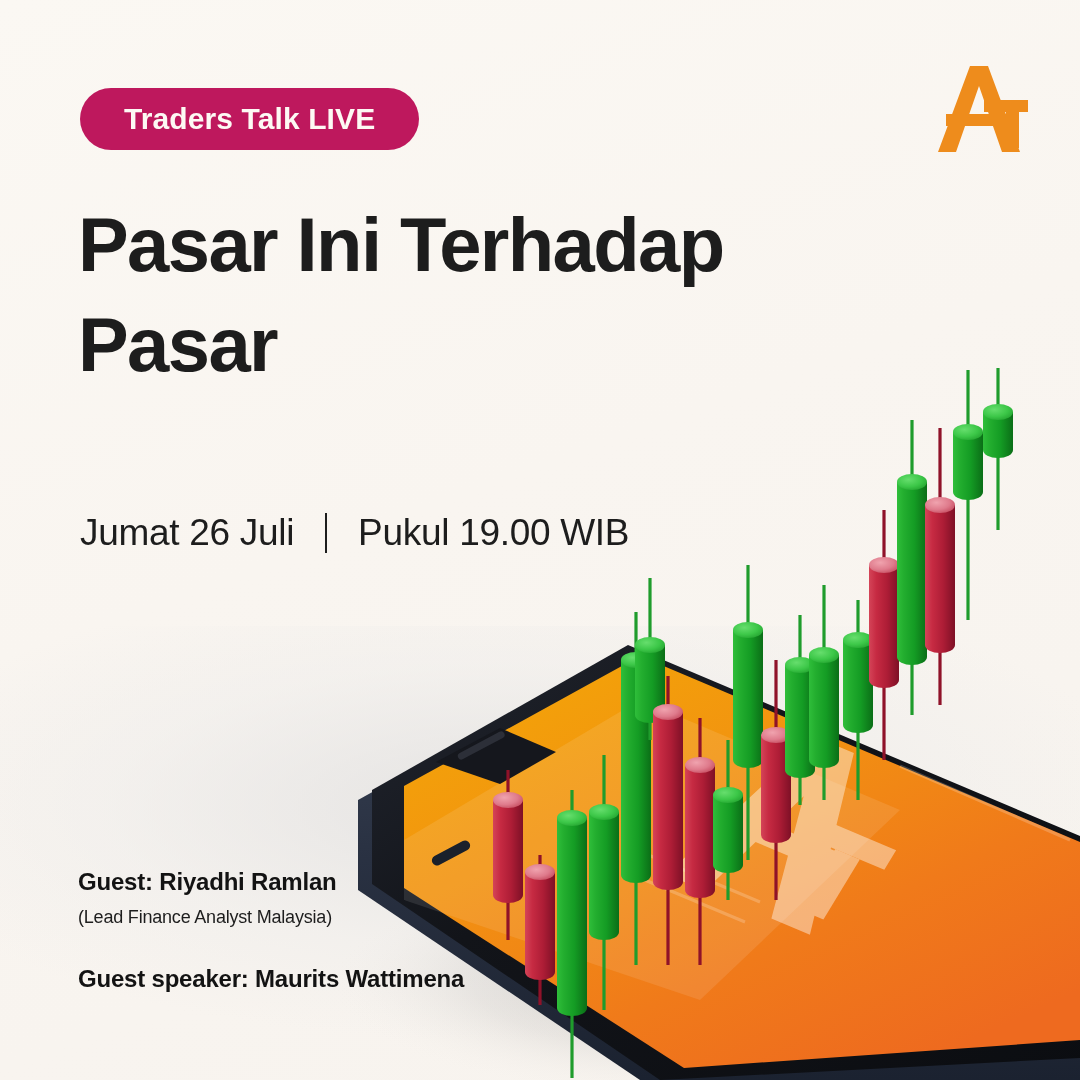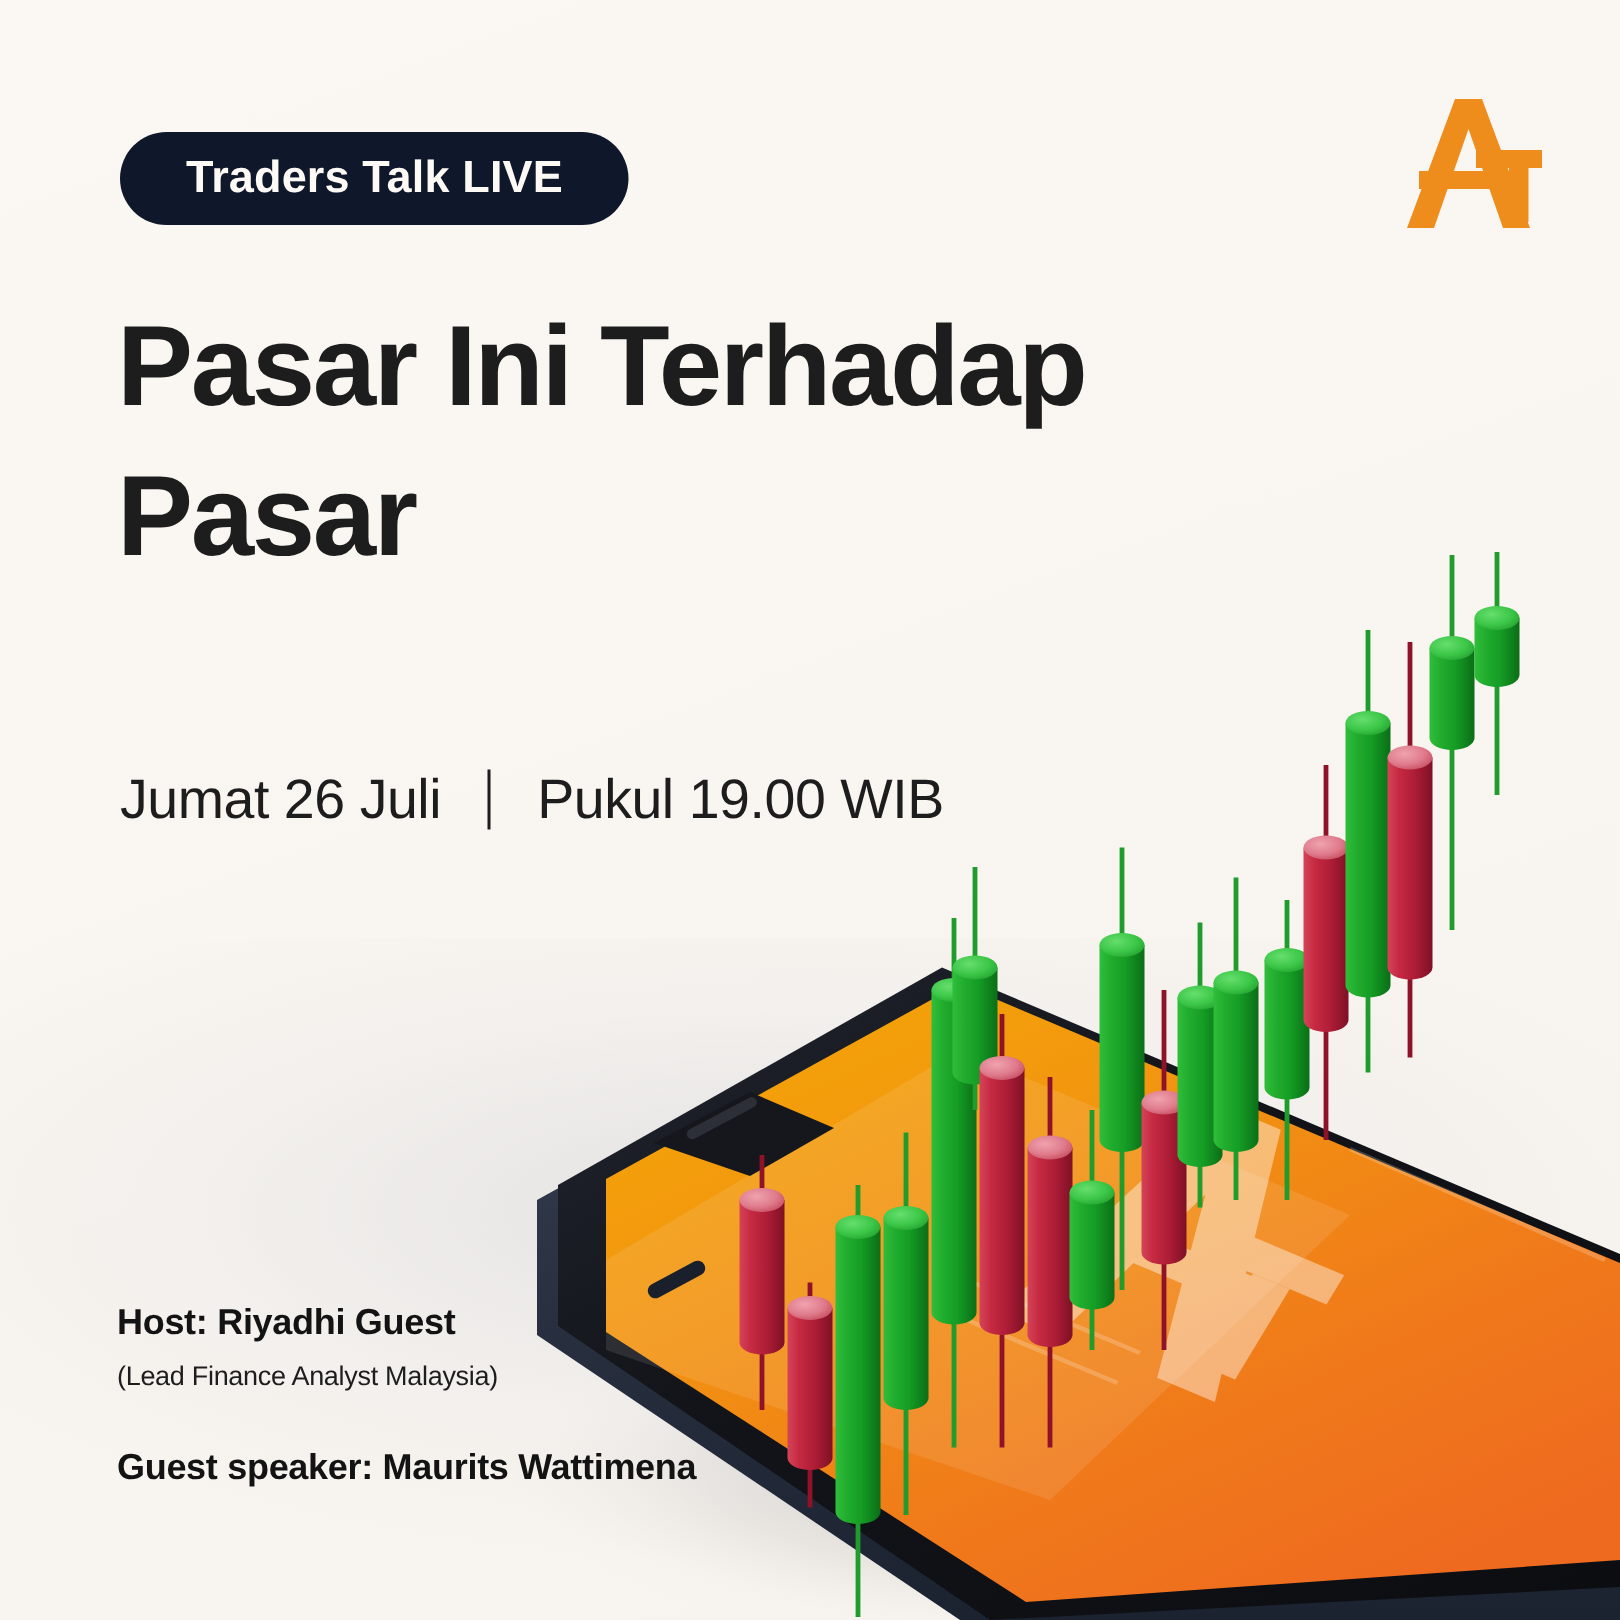--- a/index.html
+++ b/index.html
@@ -35,21 +35,21 @@
   
   .badge {
     position: absolute;
     left: 80px;
     top: 88px;
     height: 62px;
     padding: 0 44px;
     display: flex;
     align-items: center;
     border-radius: 40px;
-    background: #0f172a;
+    background: #be185d;
     box-sizing: border-box;
   }
   .badge-label {
     color: #fdf9f4;
     font-size: 30px;
     font-weight: bold;
     letter-spacing: 0.1px;
     white-space: nowrap;
   }
 
@@ -361,21 +361,21 @@
   </div>
 
   <div class="datetime">
     <span>Jumat 26 Juli</span>
     <span class="sep"></span>
     <span>Pukul 19.00 WIB</span>
   </div>
 
   <div class="credits">
     <div class="credit-block">
-      <div class="credit-name">Host: Riyadhi Guest</div>
+      <div class="credit-name">Guest: Riyadhi Ramlan</div>
       <div class="credit-role">(Lead Finance Analyst Malaysia)</div>
     </div>
     <div class="credit-block">
       <div class="credit-name">Guest speaker: Maurits Wattimena</div>
     </div>
   </div>
 
 </div>
 
 </body></html>

